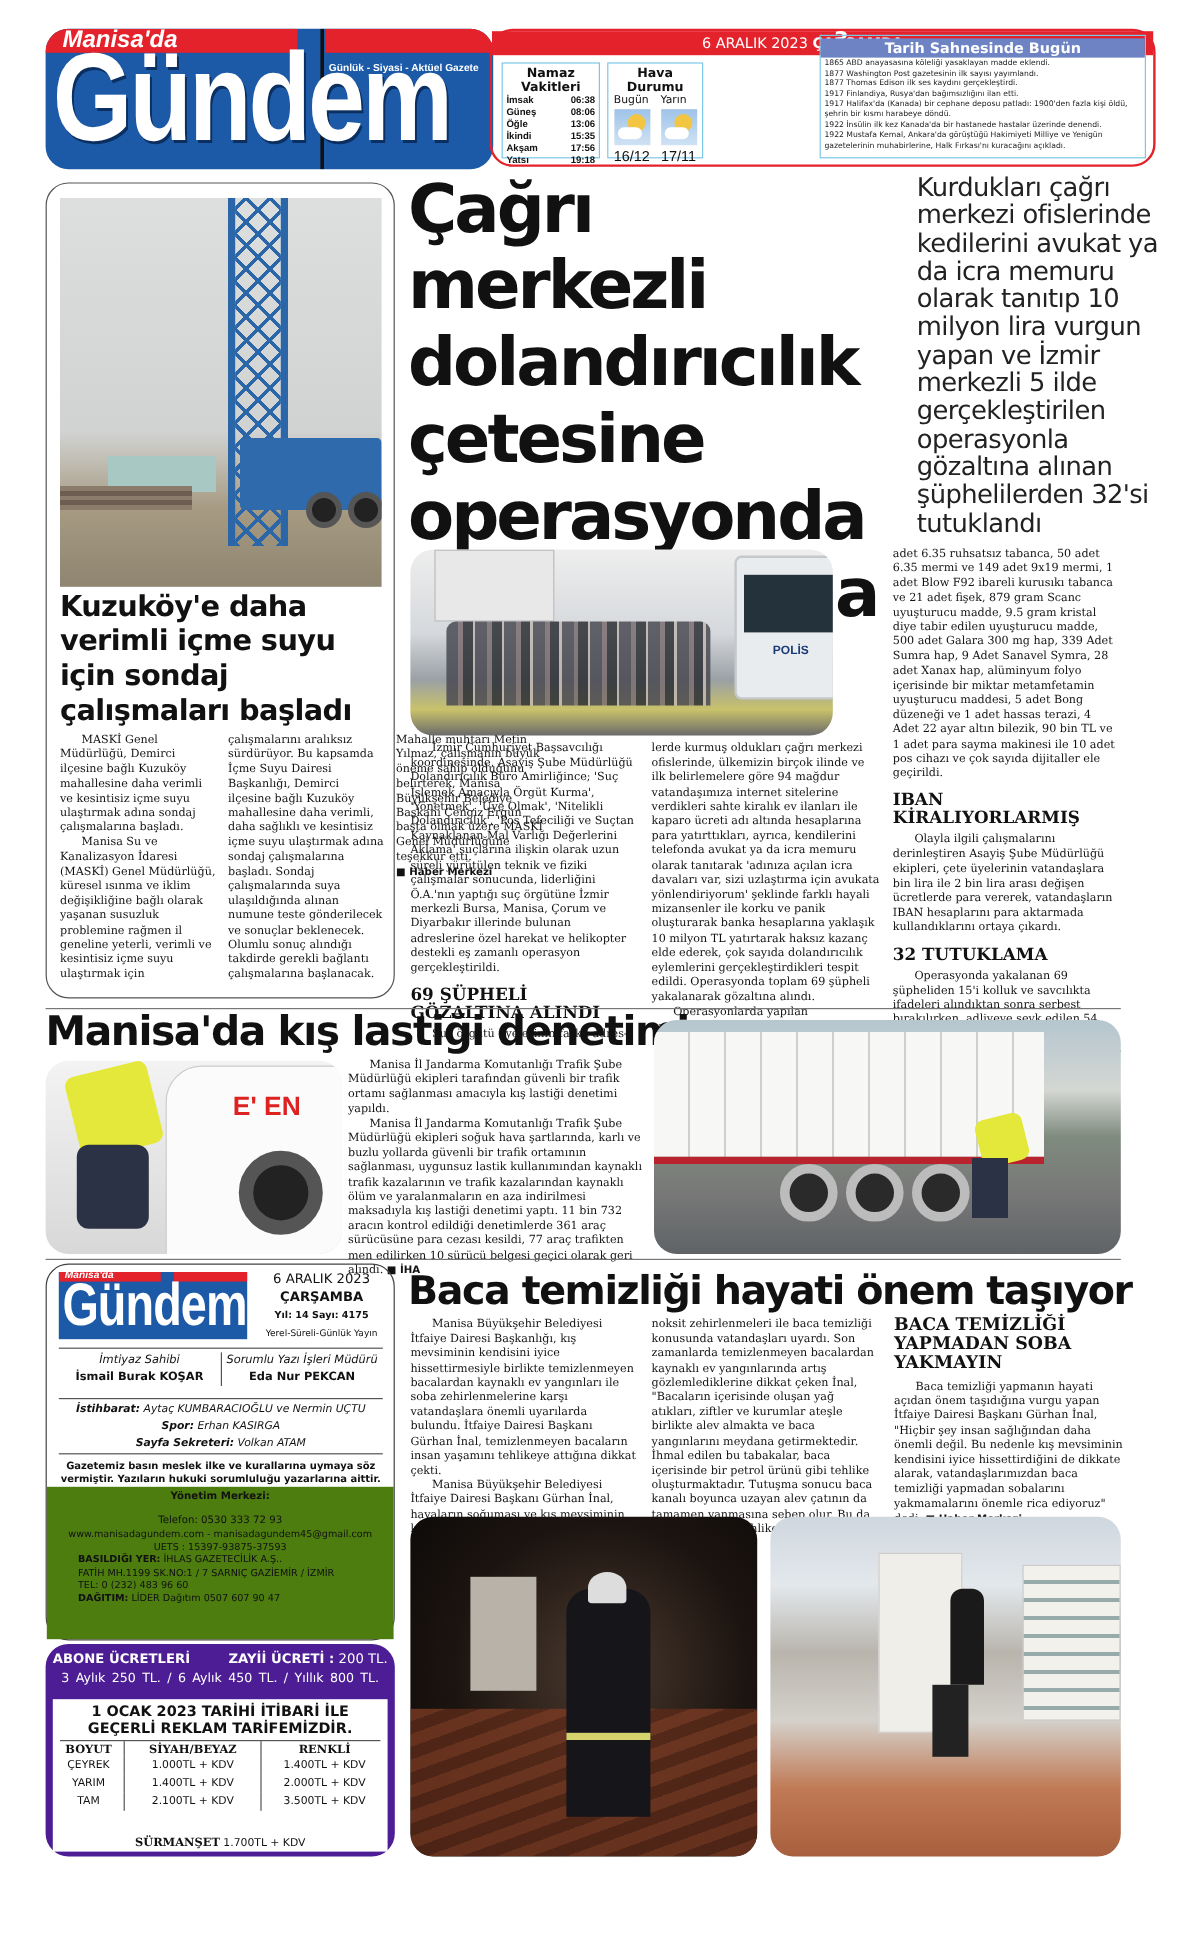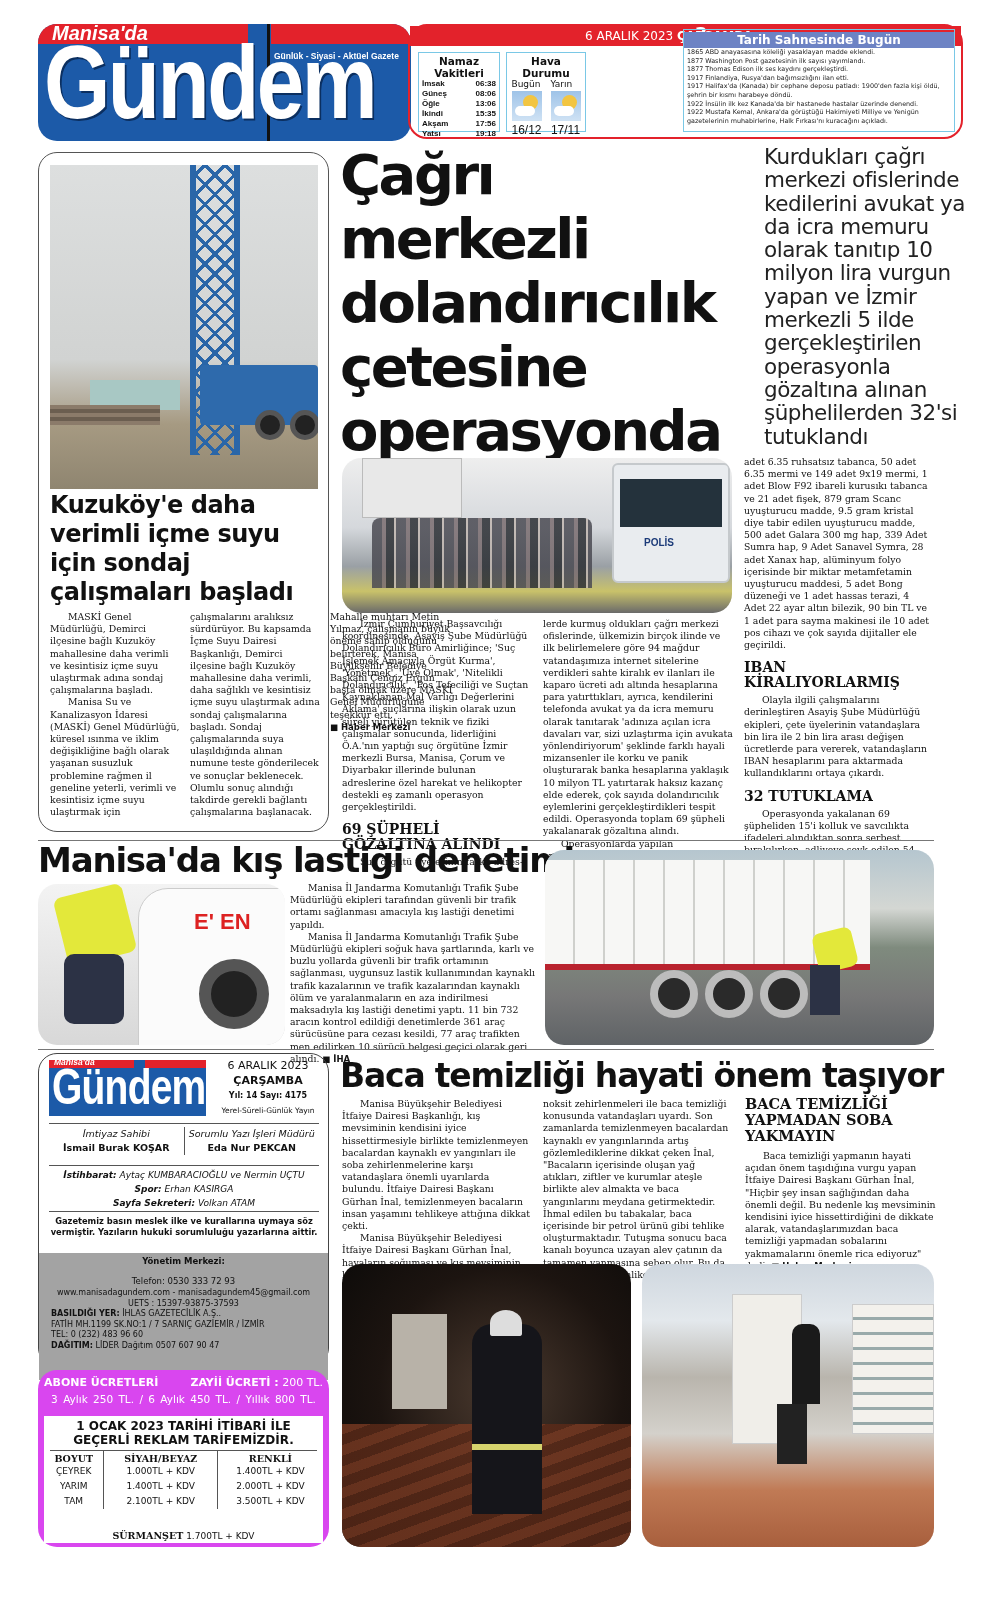--- a/index.html
+++ b/index.html
@@ -45,21 +45,21 @@
   .wheel { position: absolute; width: 30px; height: 30px; border-radius: 50%; background: #222; border: 5px solid #555; }
   #kuz h2 { position: absolute; left: 11px; top: 338px; font: bold 24px/29px "DejaVu Sans", sans-serif; letter-spacing: -0.5px; }
   .cols2 { position: absolute; column-count: 2; column-gap: 10px; font: 9.3px/12.2px "DejaVu Serif", serif; text-align: left; }
   .cols2 p, .col p { text-indent: 18px; }
   #kuz .cols2 { left: 11px; top: 458px; width: 270px; height: 216px; }
   .sig { font: bold 8.5px "DejaVu Sans", sans-serif; }
 
   
   #lead-h { left: 340px; top: 143px; width: 405px; font: bold 56px/64px "DejaVu Sans", sans-serif; letter-spacing: -2.5px; }
   #lead-sum { left: 764px; top: 145px; width: 215px; font: 21.5px/23.3px "DejaVu Sans", sans-serif; color: #222; letter-spacing: -0.5px; }
-  #lead-photo { left: 342px; top: 458px; width: 390px; height: 155px; background: linear-gradient(#eeeeee 0%, #d5d8dc 45%, #9aa0a5 70%, #c9c26a 86%, #6a6a6a 100%); }
+  #lead-photo { left: 342px; top: 458px; width: 352px; height: 155px; background: linear-gradient(#eeeeee 0%, #d5d8dc 45%, #9aa0a5 70%, #c9c26a 86%, #6a6a6a 100%); }
   .bus { position: absolute; left: 270px; top: 5px; width: 118px; height: 120px; background: #e9ecef; border: 2px solid #c5c9cc; border-radius: 6px; }
   .bus .win { position: absolute; left: 6px; top: 14px; width: 102px; height: 48px; background: #24323c; }
   .bus .police { position: absolute; left: 30px; top: 72px; font: bold 10px "Liberation Sans", sans-serif; color: #1b3a78; }
   .people { position: absolute; left: 30px; top: 60px; width: 220px; height: 70px; background: repeating-linear-gradient(90deg, #4a4a52 0 10px, #7a6d70 10px 14px, #2b2e33 14px 22px, #c0b6b0 22px 24px); opacity: .85; border-radius: 8px 8px 0 0; }
   .col { position: absolute; font: 9.3px/12.2px "DejaVu Serif", serif; }
   .subh { font: bold 14px/15px "DejaVu Serif", serif; margin: 9px 0 4px; text-transform: uppercase; }
   #lead-c1 { left: 342px; top: 618px; width: 190px; }
   #lead-c2 { left: 543px; top: 618px; width: 190px; }
   #lead-c3 { left: 744px; top: 456px; width: 190px; }
 
@@ -90,26 +90,26 @@
   #imp-date .t { font-size: 7.5px; }
   .imp-row { position: absolute; left: 10px; width: 270px; border-top: 1px solid #555; }
   .imp-two { display: flex; font: 9.5px/14px "DejaVu Sans", sans-serif; text-align: center; padding-top: 3px; }
   .imp-two > div { flex: 1; }
   .imp-two > div:first-child { border-right: 1px solid #555; }
   .imp-two i { font-style: italic; display: block; }
   .imp-two b { display: block; }
   .imp-staff { font: italic 9px/14px "DejaVu Sans", sans-serif; text-align: center; padding-top: 2px; }
   .imp-staff b { font-style: italic; }
   .imp-note { font: bold 8.3px/11px "DejaVu Sans", sans-serif; text-align: center; padding-top: 4px; }
-  #imp-grey { position: absolute; left: 0; top: 199px; width: 100%; height: 127px; background: #a3a3a3; font: 8.5px/11px "DejaVu Sans", sans-serif; }
+  #imp-grey { position: absolute; left: 0; top: 185px; width: 100%; height: 127px; background: #4d7c0f; font: 8.5px/11px "DejaVu Sans", sans-serif; }
   #imp-grey .c { text-align: center; }
-  #imp-grey .l { padding-left: 12px; font-size: 8px; line-height: 10.5px; }
-
-  
-  #prices { left: 38px; top: 1370px; width: 291px; height: 177px; background: #d946ef; color: #fff; }
+  #imp-grey .l { padding-left: 26px; font-size: 8px; line-height: 10.5px; }
+
+  
+  #prices { left: 38px; top: 1370px; width: 291px; height: 177px; background: #4c1d95; color: #fff; }
   #prices .top { display: flex; justify-content: space-between; padding: 6px 6px 0 6px; font: 11px "DejaVu Sans", sans-serif; }
   #prices .top b { font-weight: bold; }
   #prices .sub { font: 10.5px "DejaVu Sans", sans-serif; text-align: center; padding: 4px 0 0; word-spacing: 2px; }
   #prices .inner { position: absolute; left: 6px; top: 46px; width: 279px; height: 127px; background: #fff; color: #111; }
   #prices .inner h5 { font: bold 12px/14px "DejaVu Sans", sans-serif; text-align: center; padding-top: 3px; border-bottom: 1px solid #555; padding-bottom: 3px; margin: 0 6px; }
   table.rate { width: 100%; border-collapse: collapse; font: 9px/15px "DejaVu Sans", sans-serif; text-align: center; }
   table.rate th { font: bold 9.5px "DejaVu Serif", serif; padding-top: 2px; }
   table.rate td:nth-child(2), table.rate th:nth-child(2) { border-left: 1px solid #555; border-right: 1px solid #555; }
   #prices .foot { position: absolute; left: 0; bottom: 2px; width: 100%; text-align: center; font: 9px "DejaVu Sans", sans-serif; }
   #prices .foot b { font: bold 9.5px "DejaVu Serif", serif; }

